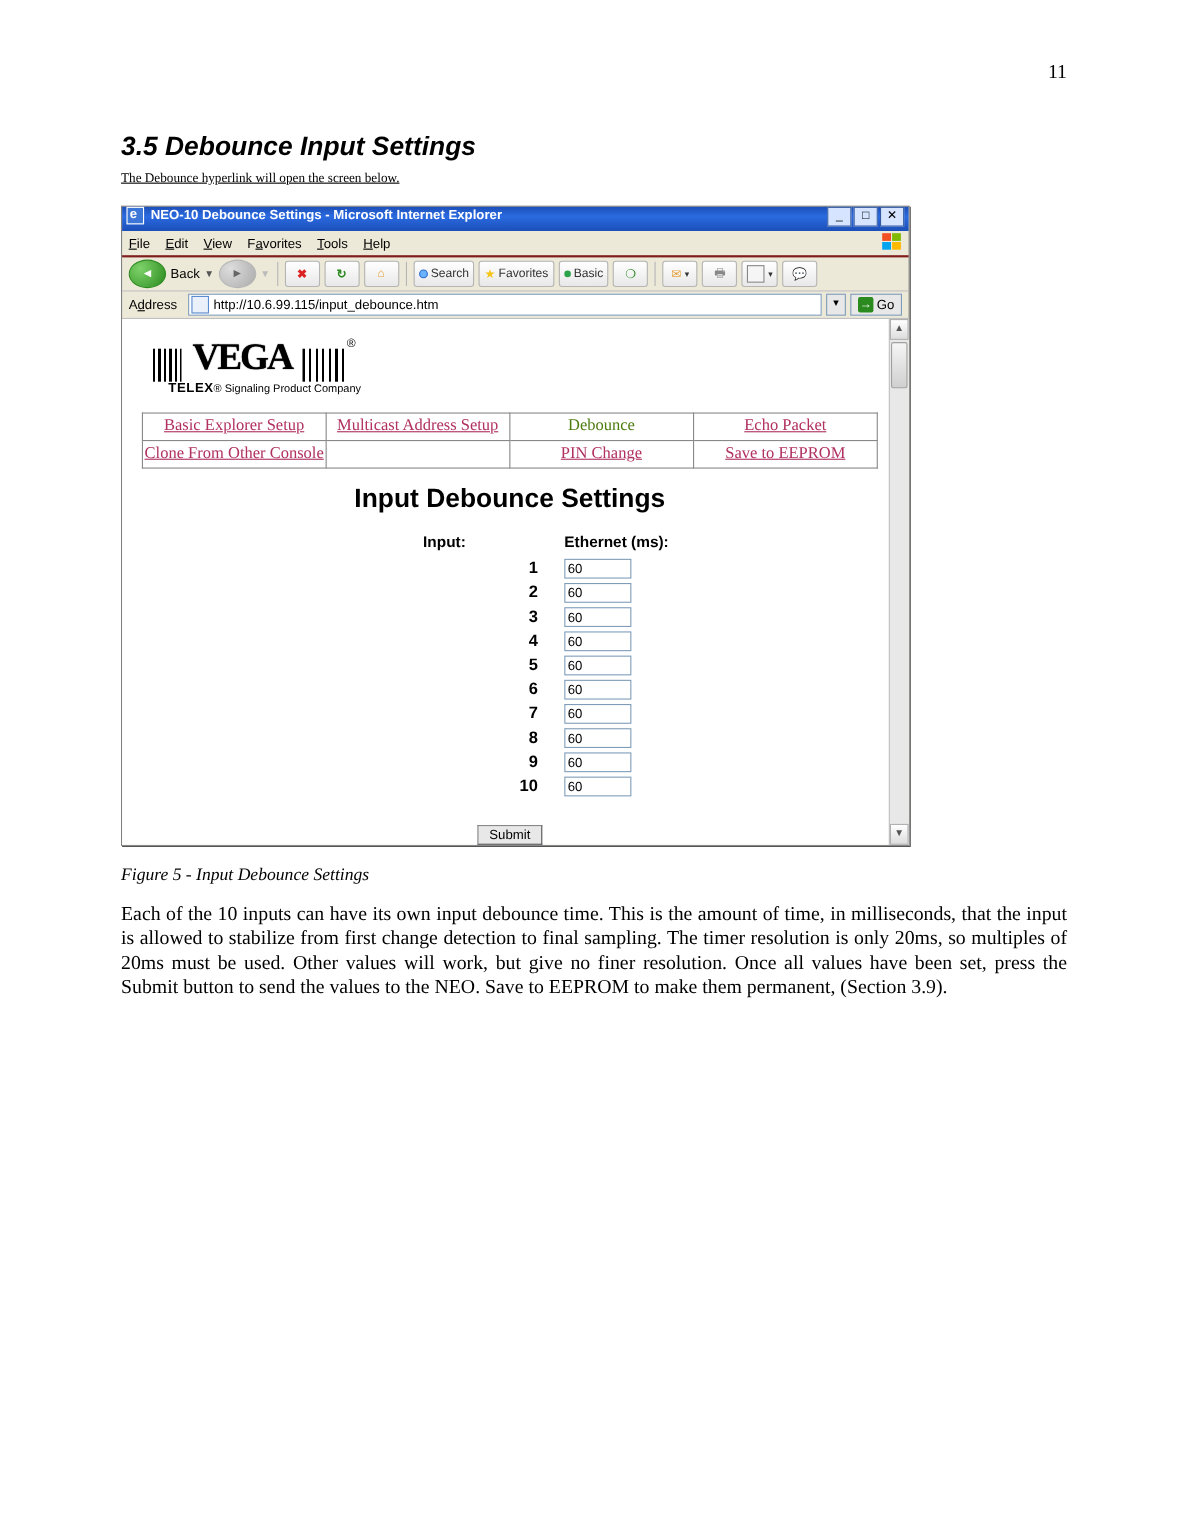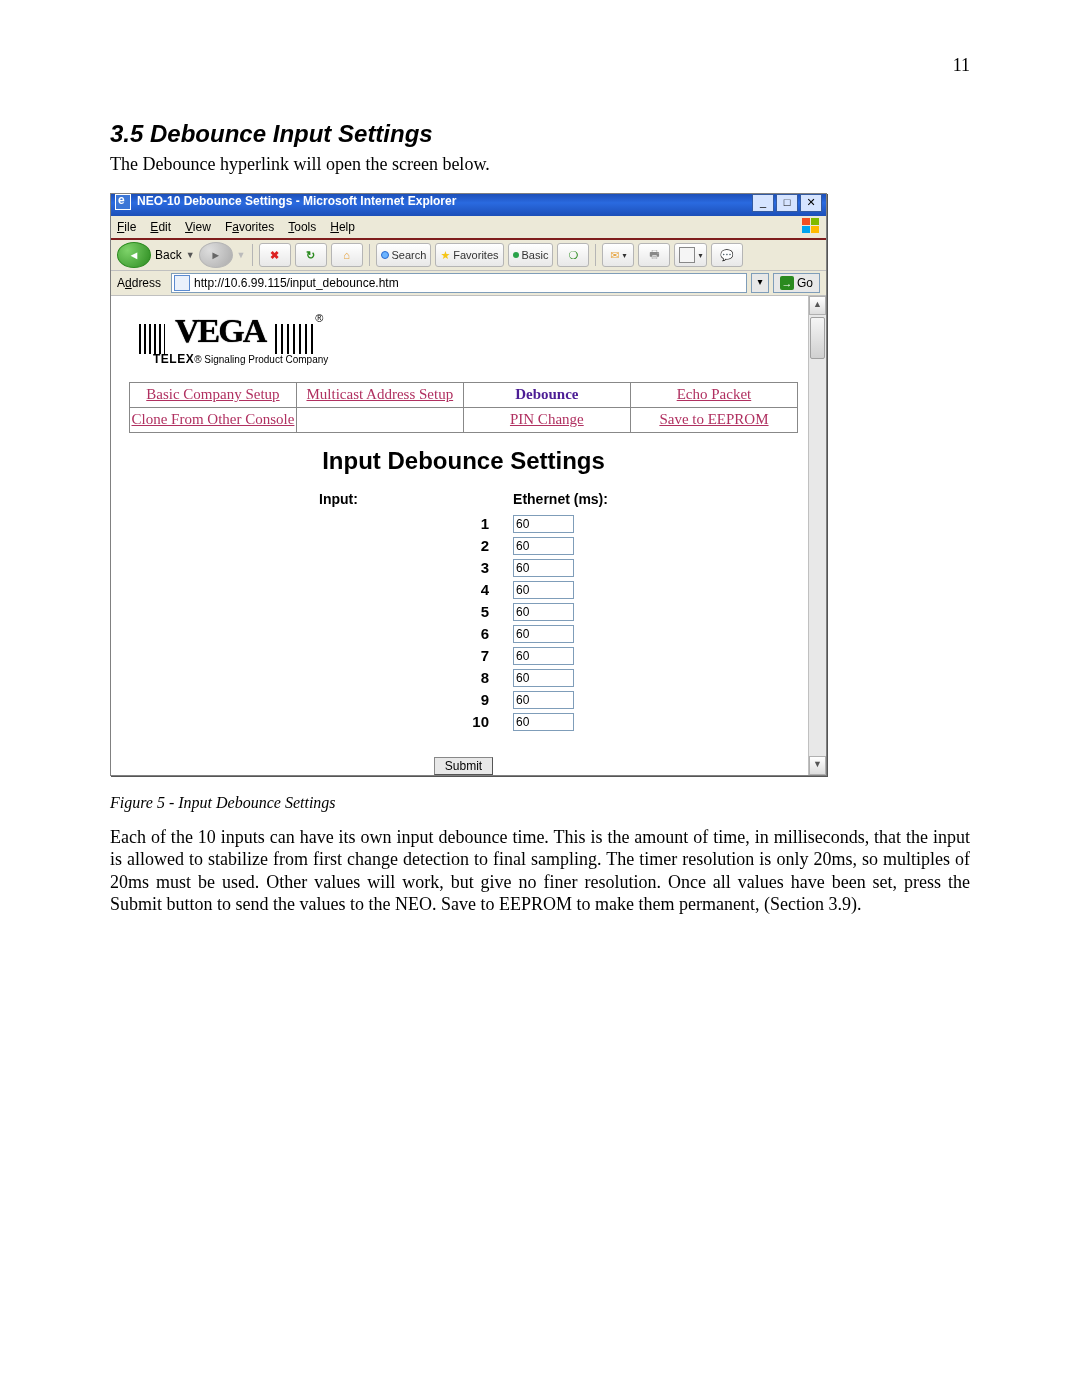--- a/index.html
+++ b/index.html
@@ -22,22 +22,23 @@
     font-size: 18px;
   }
   .doc-heading {
     font-family: Arial, Helvetica, sans-serif;
     font-weight: bold;
     font-style: italic;
     font-size: 24px;
     margin: 60px 0 6px 0;
   }
   .doc-intro {
-    font-size: 18px;
+    font-size: 12px;
     margin: 4px 0 18px 0;
+    text-decoration: underline;
   }
   .figure-caption {
     font-style: italic;
     font-size: 16px;
     margin: 18px 0 14px 0;
   }
   .doc-body {
     font-size: 18px;
     line-height: 1.25;
     text-align: justify;
@@ -245,21 +246,21 @@
   .nav-table td {
     border: 1px solid #888;
     width: 170px;
     height: 22px;
     text-align: center;
     font-family: "Times New Roman", serif;
     font-size: 15px;
     background:#fff;
   }
   .nav-table a { color: #b03060; text-decoration: underline; }
-  .nav-table .current { color: #4c1d95; text-decoration: none; font-weight: bold; }
+  .nav-table .current { color: #4d7c0f; text-decoration: none; }
 
   .page-h1 {
     text-align: center;
     font-size: 24px;
     font-weight: bold;
     margin: 12px 0 14px 0;
   }
   .page-h2 {
     text-align: center;
     font-size: 20px;
@@ -270,21 +271,21 @@
     margin: 0 auto;
     border-collapse: collapse;
     font-size: 14px;
     font-weight: bold;
   }
   .inputs-table th {
     padding: 2px 12px 6px 12px;
     text-align: left;
     vertical-align: top;
   }
-  .inputs-table th:first-child{ text-align:left;margin-top:15px; }
+  .inputs-table th:first-child{ text-align:center;margin-top:15px; }
   .inputs-table td {
     padding: 2px 12px;
   }
   .inputs-table td:first-child {
     text-align: right;
     width: 170px;
     font-size: 15px;
   }
   .inputs-table input {
     width: 55px;
@@ -402,21 +403,21 @@
       <div class="client">
 
         <div class="logo-area">
           <span class="vega-bars-l"></span><span class="vega-logo">VEGA</span><span class="vega-bars-r"></span><span class="reg">®</span>
           <div class="telex-line"><b>TELEX</b>® Signaling Product Company</div>
         </div>
 
         <table class="nav-table">
           <tbody>
               <tr>
-            <td><a>Basic Company Setup</a></td>
+            <td><a>Basic Explorer Setup</a></td>
             <td><a>Multicast Address Setup</a></td>
             <td><span class="current">Debounce</span></td>
             <td><a>Echo Packet</a></td>
           </tr>
           <tr>
             <td><a>Clone From Other Console</a></td>
             <td></td>
             <td><a>PIN Change</a></td>
             <td><a>Save to EEPROM</a></td>
           </tr>

